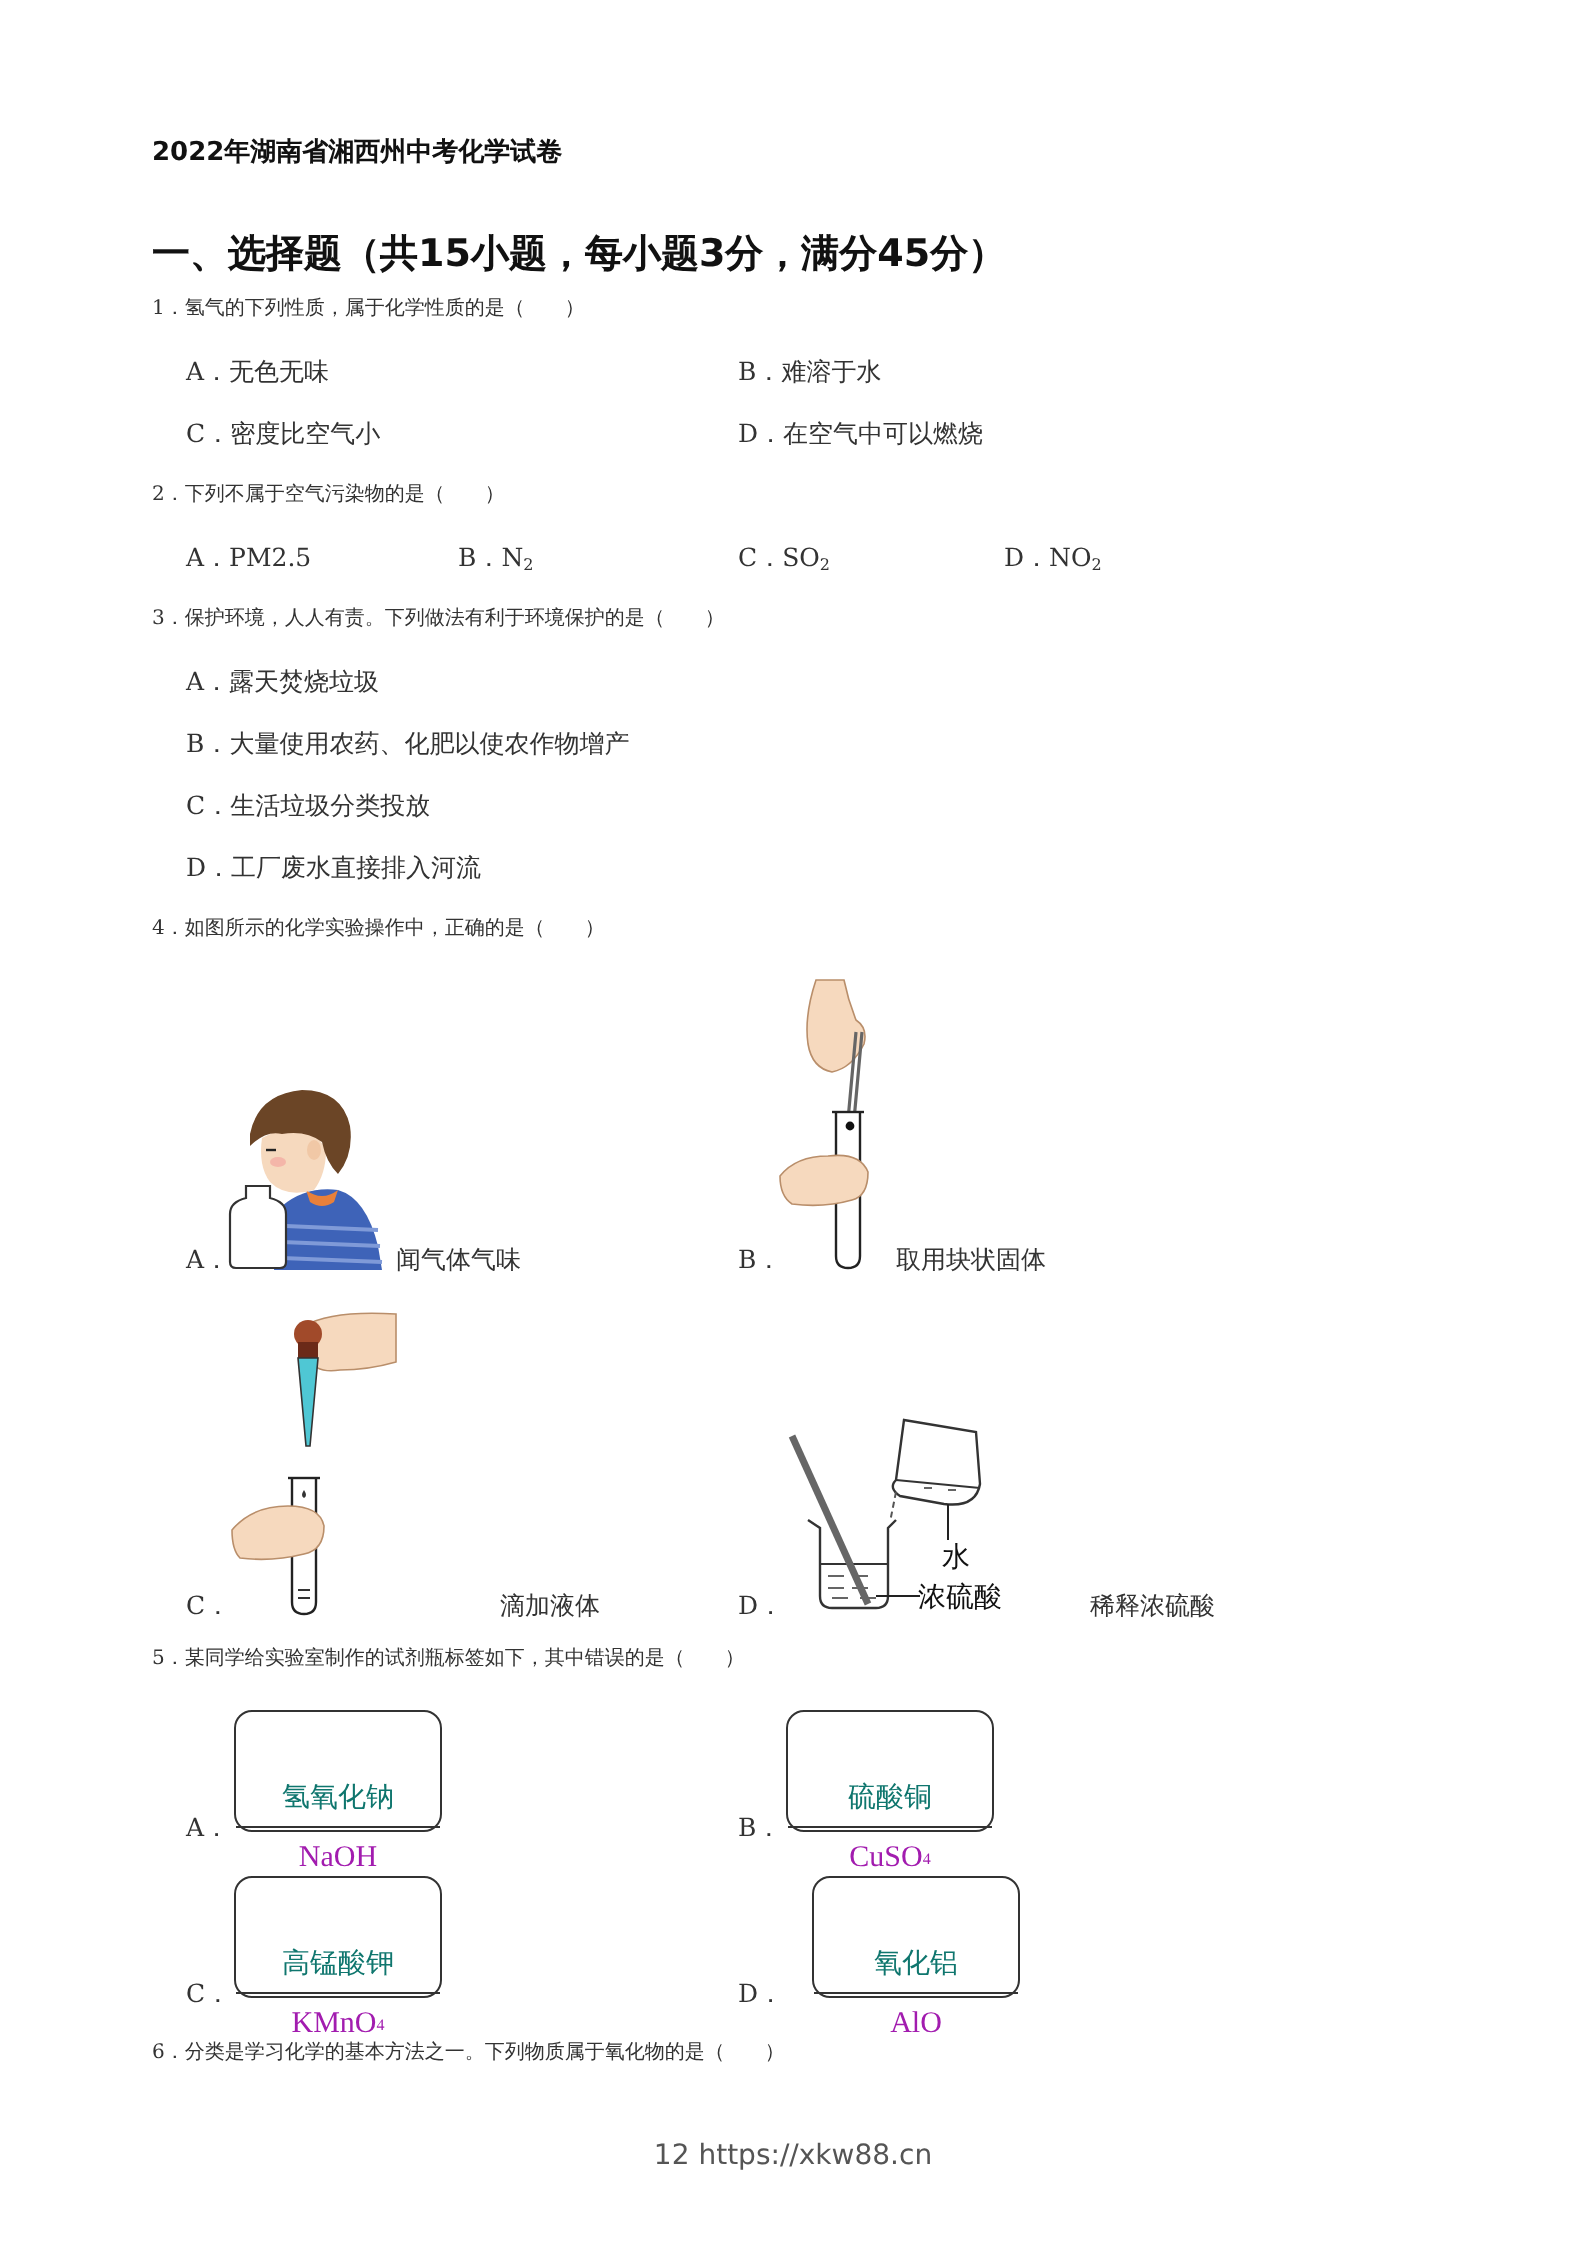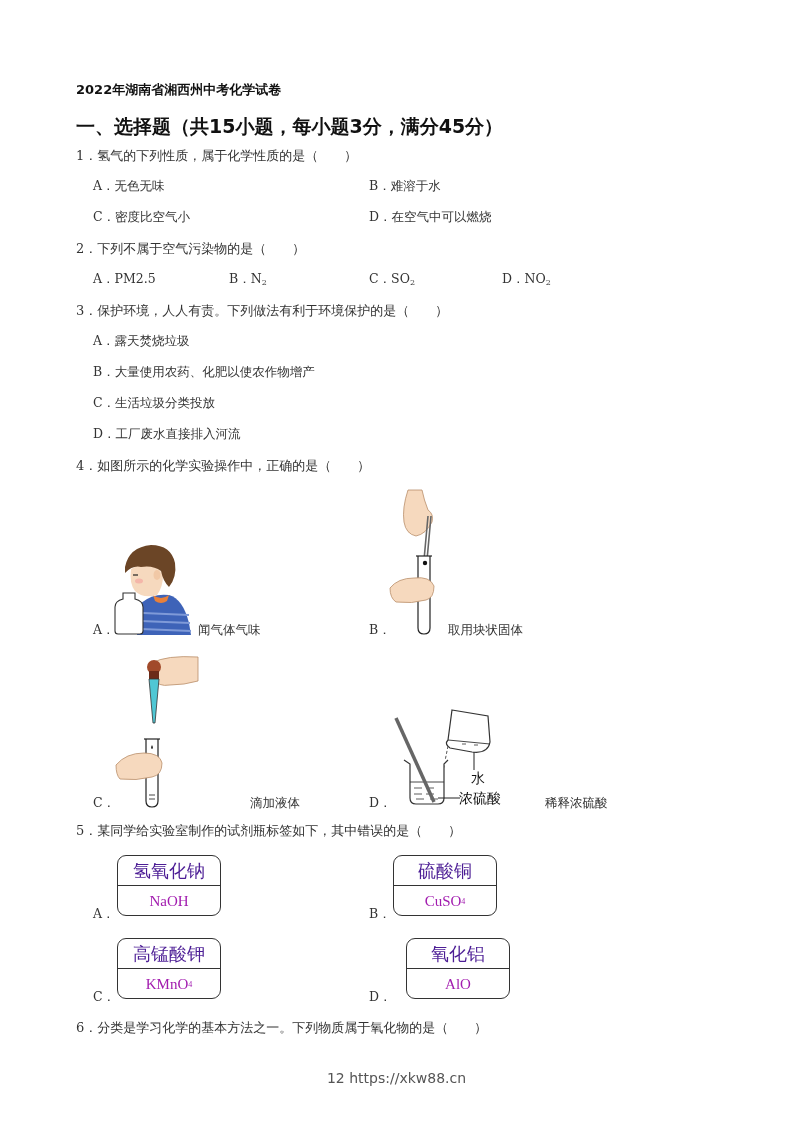--- a/index.html
+++ b/index.html
@@ -1,26 +1,26 @@
 <!DOCTYPE html>
 <html><head>
 <meta charset="utf-8">
 <style>
   html, body { margin: 0; padding: 0; background: #ffffff; }
   body { width: 793px; height: 1122px; position: relative; overflow: hidden;
          font-family: "DejaVu Serif", "Liberation Serif", serif; color: #222; }
   .abs { position: absolute; white-space: nowrap; }
-  .title { left: 76px; top: 81px; font-size: 13px; font-weight: bold; font-family: "DejaVu Sans", sans-serif; color:#111; }
+  .title { left: 76px; top: 67px; font-size: 13px; font-weight: bold; font-family: "DejaVu Sans", sans-serif; color:#111; }
   .section { left: 76px; top: 114px; font-size: 19px; font-weight: bold; font-family: "DejaVu Sans", sans-serif; color:#111; }
-  .q { font-size: 13px; color: #333; }
+  .q { font-size: 10px; color: #333; }
   .opt { font-size: 12.5px; color: #333; }
   sub { font-size: 8px; vertical-align: -2px; }
   .fig { position: absolute; }
   .label-box { position: absolute; width: 104px; height: 61px; border: 1.3px solid #333; border-radius: 9px; box-sizing: border-box; background:#fff; }
-  .label-box .top { height: 29px; border-bottom: 1.3px solid #333; display:flex; align-items:center; justify-content:center; font-family: "DejaVu Sans", sans-serif; font-size: 18px; color:#4c1d95; }
+  .label-box .top { height: 29px; border-bottom: 1.3px solid #333; display:flex; align-items:center; justify-content:center; font-family: "DejaVu Sans", sans-serif; font-size: 14px; color:#0f766e;margin-top:28px; }
   .label-box .bot { height: 30px; display:flex; align-items:center; justify-content:center; font-family: "Liberation Serif", serif; font-size: 15px; color:#a21caf; }
   .footer { left: 0; width: 793px; top: 1070px; text-align: center; font-family: "DejaVu Sans", sans-serif; font-size: 14px; color: #555; }
 </style>
 </head>
 <body>
 
 <div class="abs title">2022年湖南省湘西州中考化学试卷</div>
 <div class="abs section">一、选择题（共15小题，每小题3分，满分45分）</div>
 
 <div class="abs q" style="left:76px;top:147px;">

